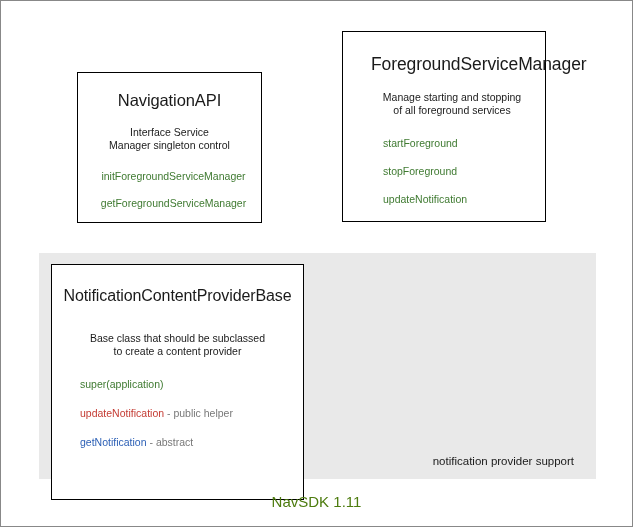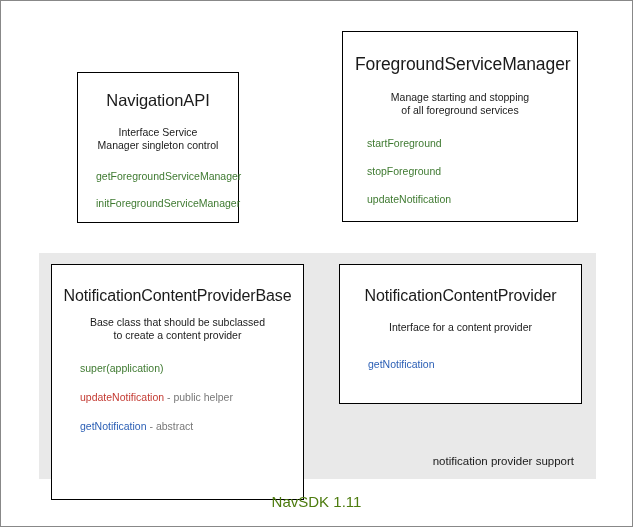--- a/index.html
+++ b/index.html
@@ -53,31 +53,31 @@
     margin-bottom: 13px;
   }
   .m-green  { color: #3f7a31; }
   .m-blue   { color: #2b5fb5; }
   .m-red    { color: #c43b33; }
   .m-note   { color: #787878; }
 
   
   #navigation-api-box {
     left: 76px;  top: 71px;
-    width: 162px; height: 151px;
+    width: 185px; height: 151px;
     padding: 18px 10px 0 10px;
   }
   #navigation-api-box .box-desc { margin-top: 16px; }
   #navigation-api-box .member-list { margin-top: 18px; padding-left: 8px; text-align: center; }
   #navigation-api-box .member { margin-bottom: 14px; }
 
   #foreground-service-manager-box {
     left: 341px; top: 30px;
-    width: 236px; height: 191px;
-    padding: 22px 12px 0 12px;
+    width: 204px; height: 191px;
+    padding: 22px 12px 0 28px;
   }
   #foreground-service-manager-box .box-title { font-size: 17.5px; }
   #foreground-service-manager-box .box-desc { margin-top: 16px; }
   #foreground-service-manager-box .member-list { margin-top: 20px; padding-left: 12px; }
   #foreground-service-manager-box .member { margin-bottom: 15px; }
 
   
   #notification-support-panel {
     position: absolute;
     left: 38px; top: 252px;
@@ -92,21 +92,21 @@
     color: #1a1a1a;
     white-space: nowrap;
   }
 
   #notification-content-provider-base-box {
     left: 50px; top: 263px;
     width: 253px; height: 236px;
     padding: 22px 8px 0 8px;
   }
   #notification-content-provider-base-box .box-title { font-size: 16px; }
-  #notification-content-provider-base-box .box-desc { margin-top: 11px; }
+  #notification-content-provider-base-box .box-desc { margin-top: 27px; }
   #notification-content-provider-base-box .member-list { margin-top: 20px; padding-left: 20px; }
   #notification-content-provider-base-box .member { margin-bottom: 16px; }
 
   #notification-content-provider-box {
     left: 338px; top: 263px;
     width: 243px; height: 140px;
     padding: 22px 10px 0 10px;
   }
   #notification-content-provider-box .box-title { font-size: 16px; }
   #notification-content-provider-box .box-desc { margin-top: 16px; }
@@ -132,24 +132,24 @@
   </div>
 
   <div class="class-box" id="navigation-api-box">
     <div class="box-title">NavigationAPI</div>
     <div class="box-desc">
       <div>Interface Service</div>
       <div>Manager singleton control</div>
     </div>
     <div class="member-list">
       <div class="member">
-        <span class="m-green">getForegroundServiceManager</span><span class="m-note"></span>
+        <span class="m-green">initForegroundServiceManager</span><span class="m-note"></span>
       </div>
       <div class="member">
-        <span class="m-green">initForegroundServiceManager</span><span class="m-note"></span>
+        <span class="m-green">getForegroundServiceManager</span><span class="m-note"></span>
       </div>
     </div>
   </div>
 
   <div class="class-box" id="foreground-service-manager-box">
     <div class="box-title">ForegroundServiceManager</div>
     <div class="box-desc">
       <div>Manage starting and stopping</div>
       <div>of all foreground services</div>
     </div>
@@ -178,27 +178,16 @@
       </div>
       <div class="member">
         <span class="m-red">updateNotification</span><span class="m-note"> - public helper</span>
       </div>
       <div class="member">
         <span class="m-blue">getNotification</span><span class="m-note"> - abstract</span>
       </div>
     </div>
   </div>
 
-  <div class="class-box" id="notification-content-provider-box">
-    <div class="box-title">NotificationContentProvider</div>
-    <div class="box-desc">
-      <div>Interface for a content provider</div>
-    </div>
-    <div class="member-list">
-      <div class="member">
-        <span class="m-blue">getNotification</span><span class="m-note"></span>
-      </div>
-    </div>
-  </div>
 
   <div id="footer-caption">NavSDK 1.11</div>
 
 </div>
 
 </body></html>

